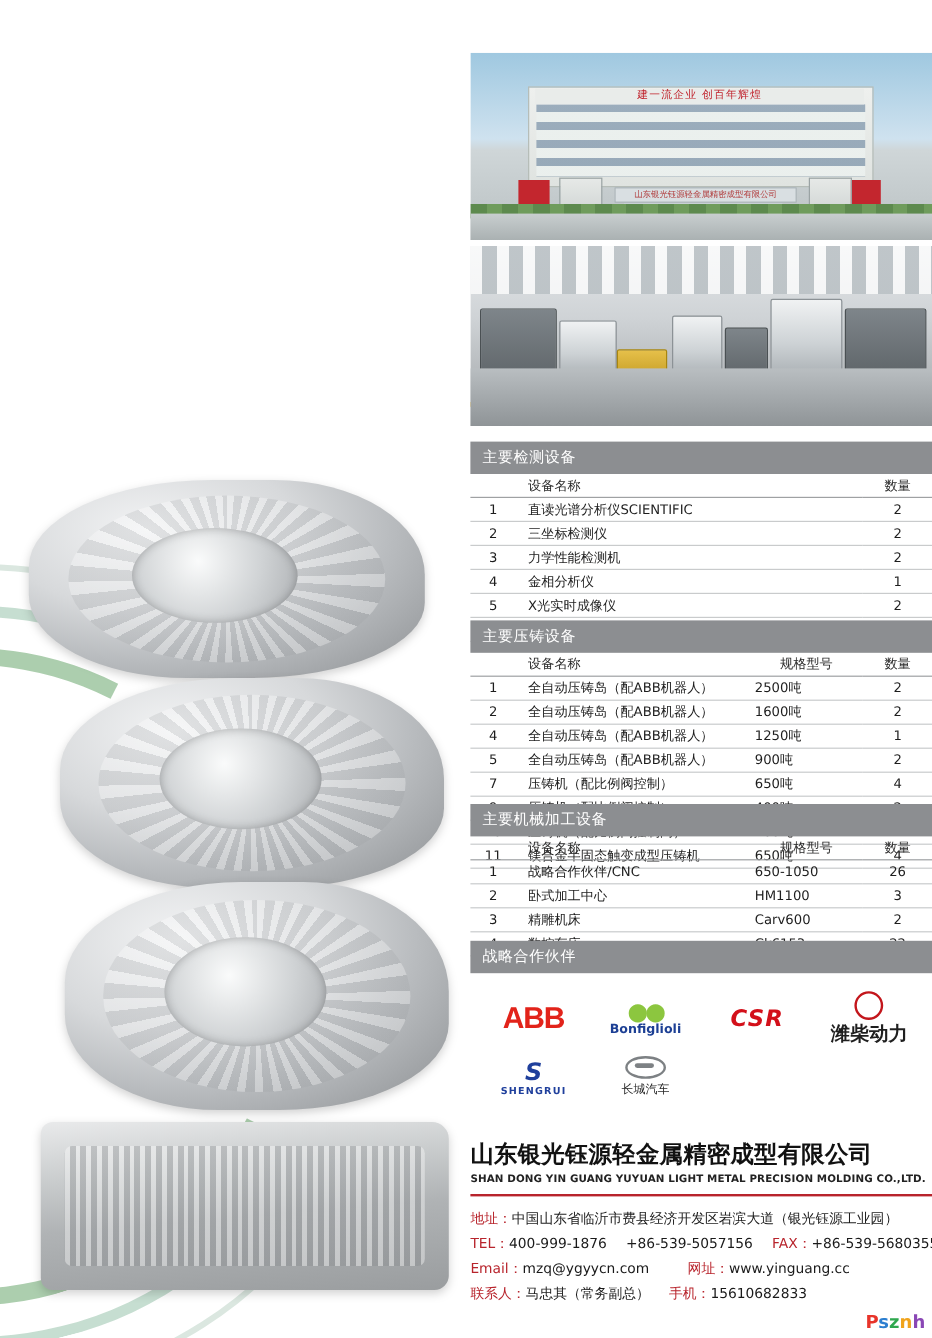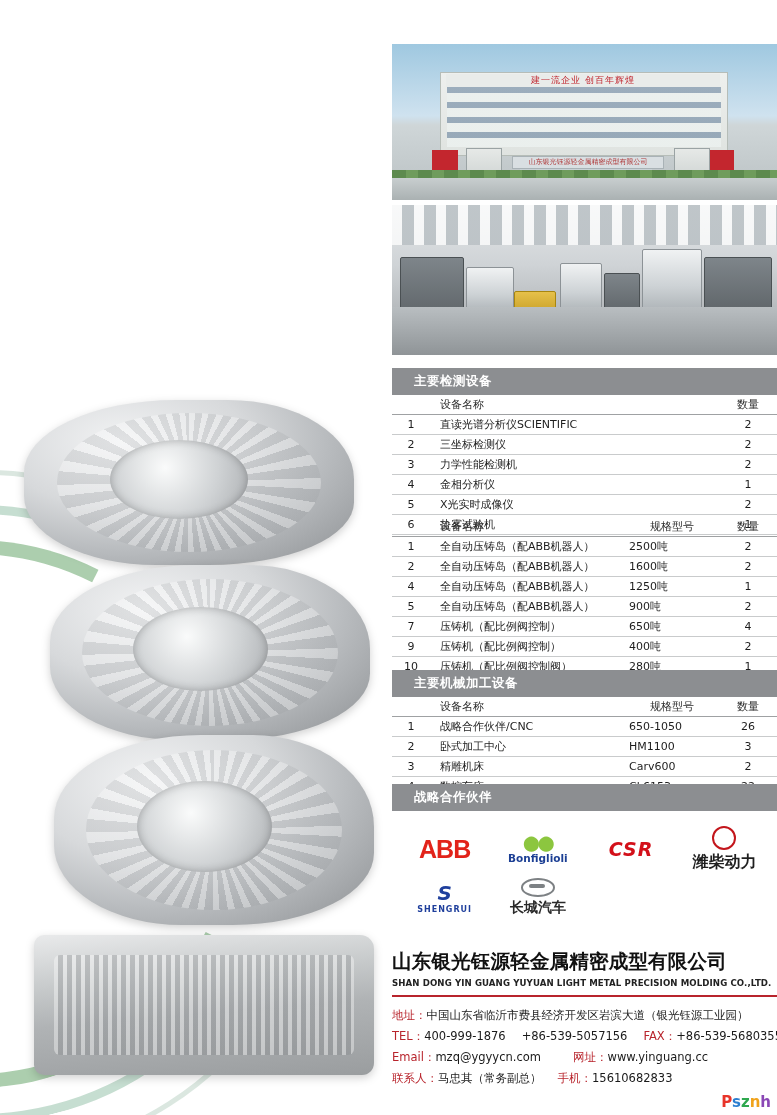--- a/index.html
+++ b/index.html
@@ -239,22 +239,22 @@
   .machine.yellow {
     background: linear-gradient(180deg, #e6c04a 0%, #c79f26 100%);
     border-color: #a8860f;
   }
 
   
   .sec-title {
     background: #8c8e91;
     color: #ffffff;
     font-size: 12.5px;
-    font-weight: bold;
-    padding: 5px 22px;
+    font-weight: normal;
+    padding: 5px 10px;
     letter-spacing: 0.5px;
   }
   .tbl {
     width: 100%;
     border-collapse: collapse;
     font-size: 11px;
     color: #1d1d1d;
   }
   .tbl th, .tbl td {
     border-bottom: 1px solid #c9cbcc;
@@ -318,21 +318,21 @@
     border-radius: 50%;
     position: relative;
   }
   .p-gw-oval::after {
     content: "";
     position: absolute; left: 6px; top: 4.5px;
     width: 16px; height: 4px;
     background: #7d8184;
     border-radius: 2px;
   }
-  .p-gw-text { color: #2a2a2a; font-size: 14px; font-weight: bold; margin-top: 2px; }
+  .p-gw-text { color: #2a2a2a; font-size: 10px; font-weight: normal; margin-top: 2px; }
 
   
   .footer {
     position: absolute;
     left: 0; top: 948px;
     width: 385px;
   }
   .co-cn {
     font-size: 19.5px;
     font-weight: bold;
@@ -472,20 +472,21 @@
         <tr>
           <td class="c-no">6</td>
           <td class="c-name">盐雾试验机</td>
           <td class="c-qty">1</td>
         </tr>
       </tbody>
     </table>
   </div>
 
   <div class="block" id="block-diecast">
+    <div class="sec-title">主要压铸设备</div>
     <table class="tbl">
       <thead>
         <tr>
           <th class="c-no"></th>
           <th class="c-name">设备名称</th>
           <th class="c-spec">规格型号</th>
           <th class="c-qty">数量</th>
         </tr>
       </thead>
       <tbody>

